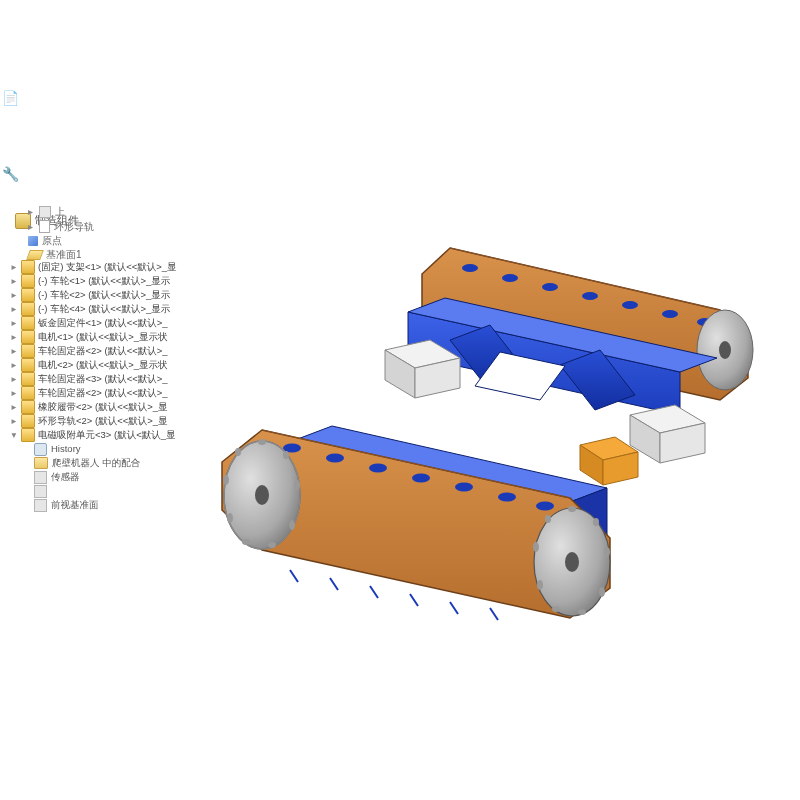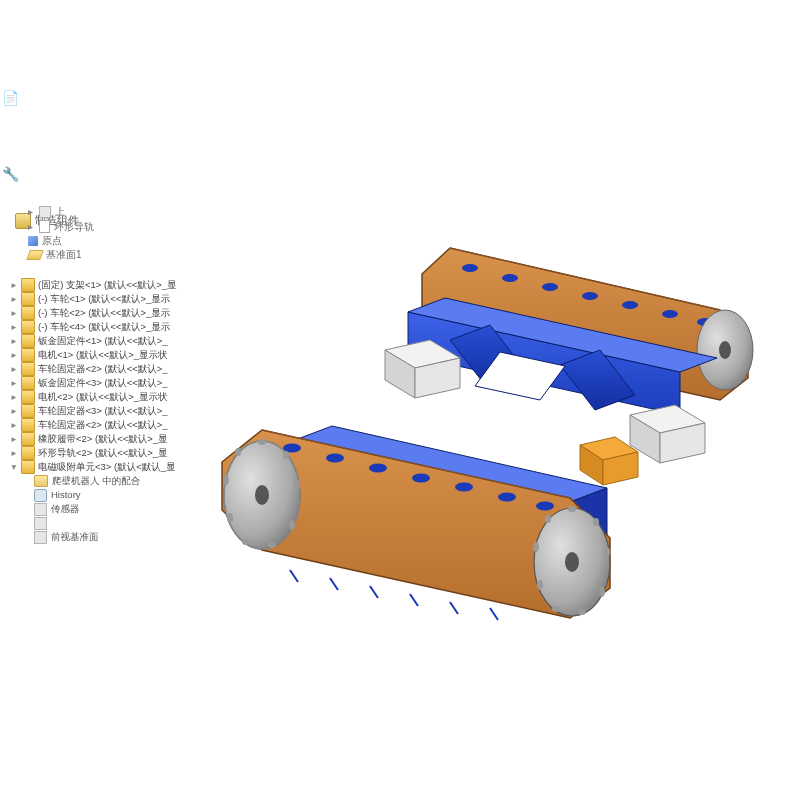--- a/index.html
+++ b/index.html
@@ -12,21 +12,21 @@
 .hdr .box-ico{width:14px;height:14px;background:linear-gradient(#f7e39a,#d9b64a);border:1px solid #b8933a;border-radius:2px;}
 
 .anchors{position:absolute;left:28px;top:206px;display:flex;flex-direction:column;gap:2px;font-size:10px;color:#666;}
 .anchors .row{display:flex;align-items:center;gap:4px;line-height:12px;}
 .anchors .caret::before{content:"▸";color:#888;margin-right:2px;}
 .ico-cube{display:inline-block;width:10px;height:10px;background:#e8e8e8;border:1px solid #b0b0b0;}
 .ico-page{display:inline-block;width:9px;height:11px;background:#fff;border:1px solid #a9a9a9;}
 .ico-origin{display:inline-block;width:10px;height:10px;background:linear-gradient(135deg,#8fb6f2,#4a7cd6);border-radius:1px;}
 .ico-plane{display:inline-block;width:12px;height:8px;background:linear-gradient(#fde79a,#e9c458);border:1px solid #d1a83d;transform:skewX(-20deg);}
 
-.tree{position:absolute;left:10px;top:278px;width:220px;}
+.tree{position:absolute;left:10px;top:260px;width:220px;}
 .trow{display:flex;align-items:center;gap:3px;line-height:14px;height:14px;white-space:nowrap;overflow:hidden;font-size:9.5px;color:#444;}
 .trow .arr{width:8px;text-align:center;color:#888;cursor:pointer;}
 .trow .arr::before{content:"▸";}
 .trow.open .arr::before{content:"▾";}
 .c-ico{display:inline-block;width:12px;height:12px;background:linear-gradient(#ffe08a,#e6b63a);border:1px solid #c79a2b;border-radius:1px;}
 .sub{margin-left:20px;}
 .sub .srow{display:flex;align-items:center;gap:4px;line-height:14px;height:14px;font-size:9.5px;color:#555;}
 .f-ico{display:inline-block;width:12px;height:10px;background:linear-gradient(#fce9a6,#e9c96a);border:1px solid #caa348;border-radius:1px;}
 .h-ico{display:inline-block;width:11px;height:11px;border:1px solid #8aa7bf;background:#dce7f0;border-radius:2px;}
 .s-ico{display:inline-block;width:11px;height:11px;background:#e6e6e6;border:1px solid #b5b5b5;}
@@ -100,25 +100,20 @@
         <span>电机&lt;1&gt; (默认&lt;&lt;默认&gt;_显示状</span>
       </div>
       <div class="trow">
         <span class="arr"></span>
         <span class="c-ico"></span>
         <span>车轮固定器&lt;2&gt; (默认&lt;&lt;默认&gt;_</span>
       </div>
       <div class="trow">
         <span class="arr"></span>
         <span class="c-ico"></span>
-        <span>钣金固定件&lt;3&gt; (默认&lt;&lt;默认&gt;_</span>
-      </div>
-      <div class="trow">
-        <span class="arr"></span>
-        <span class="c-ico"></span>
         <span>电机&lt;2&gt; (默认&lt;&lt;默认&gt;_显示状</span>
       </div>
       <div class="trow">
         <span class="arr"></span>
         <span class="c-ico"></span>
         <span>车轮固定器&lt;3&gt; (默认&lt;&lt;默认&gt;_</span>
       </div>
       <div class="trow">
         <span class="arr"></span>
         <span class="c-ico"></span>
@@ -133,29 +128,29 @@
         <span class="arr"></span>
         <span class="c-ico"></span>
         <span>环形导轨&lt;2&gt; (默认&lt;&lt;默认&gt;_显</span>
       </div>
       <div class="trow open">
         <span class="arr"></span>
         <span class="c-ico"></span>
         <span>电磁吸附单元&lt;3&gt; (默认&lt;默认_显</span>
       </div>
       <div class="sub">
+        <div class="srow">
+          <span class="arr"></span>
+          <span class="h-ico"></span>
+          <span>History</span>
+        </div>
         <div class="srow">
           <span class="arr"></span>
           <span class="f-ico"></span>
           <span>爬壁机器人 中的配合</span>
-        </div>
-        <div class="srow">
-          <span class="arr"></span>
-          <span class="h-ico"></span>
-          <span>History</span>
         </div>
         <div class="srow">
           <span class="arr"></span>
           <span class="s-ico"></span>
           <span>传感器</span>
         </div>
         <div class="srow">
           <span class="arr"></span>
           <span class="s-ico"></span>
           <span> </span>

